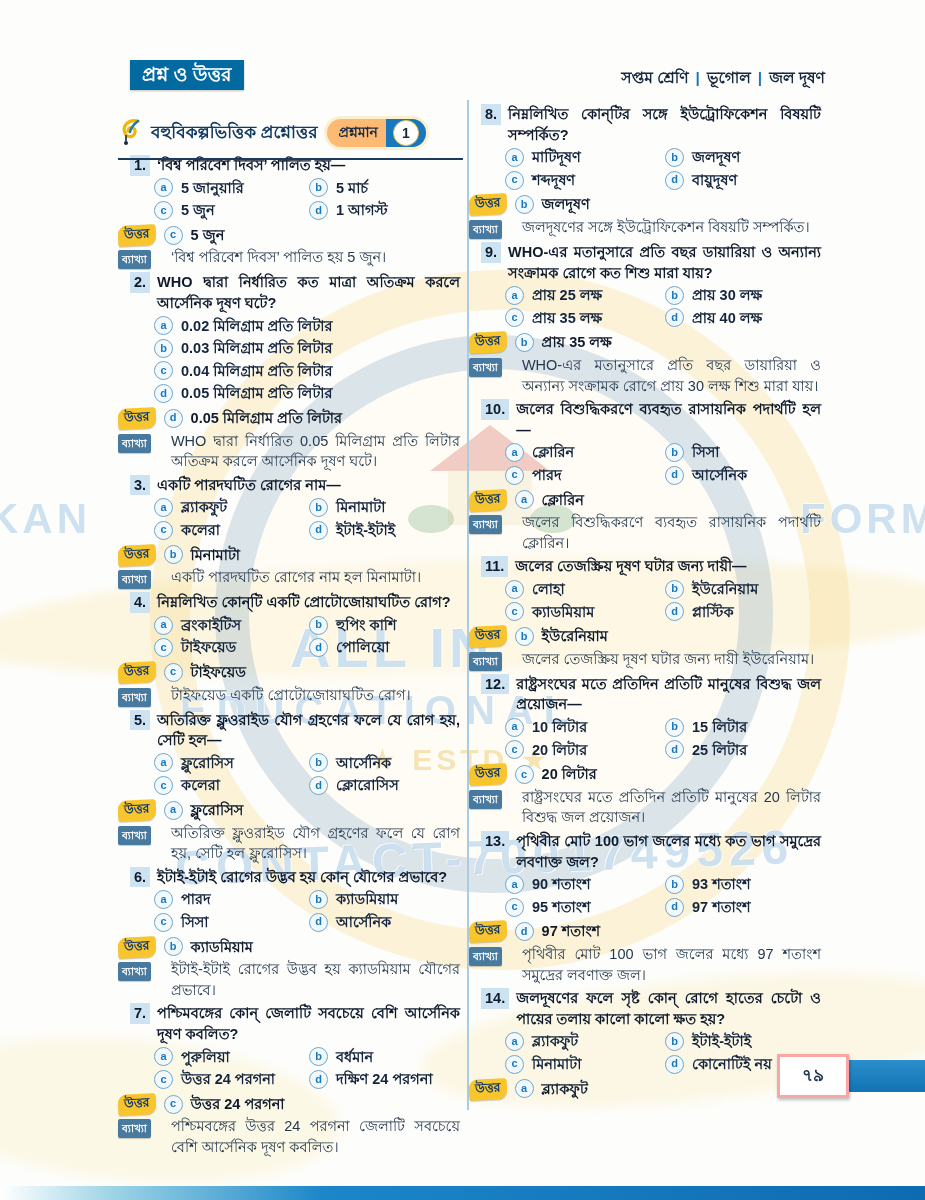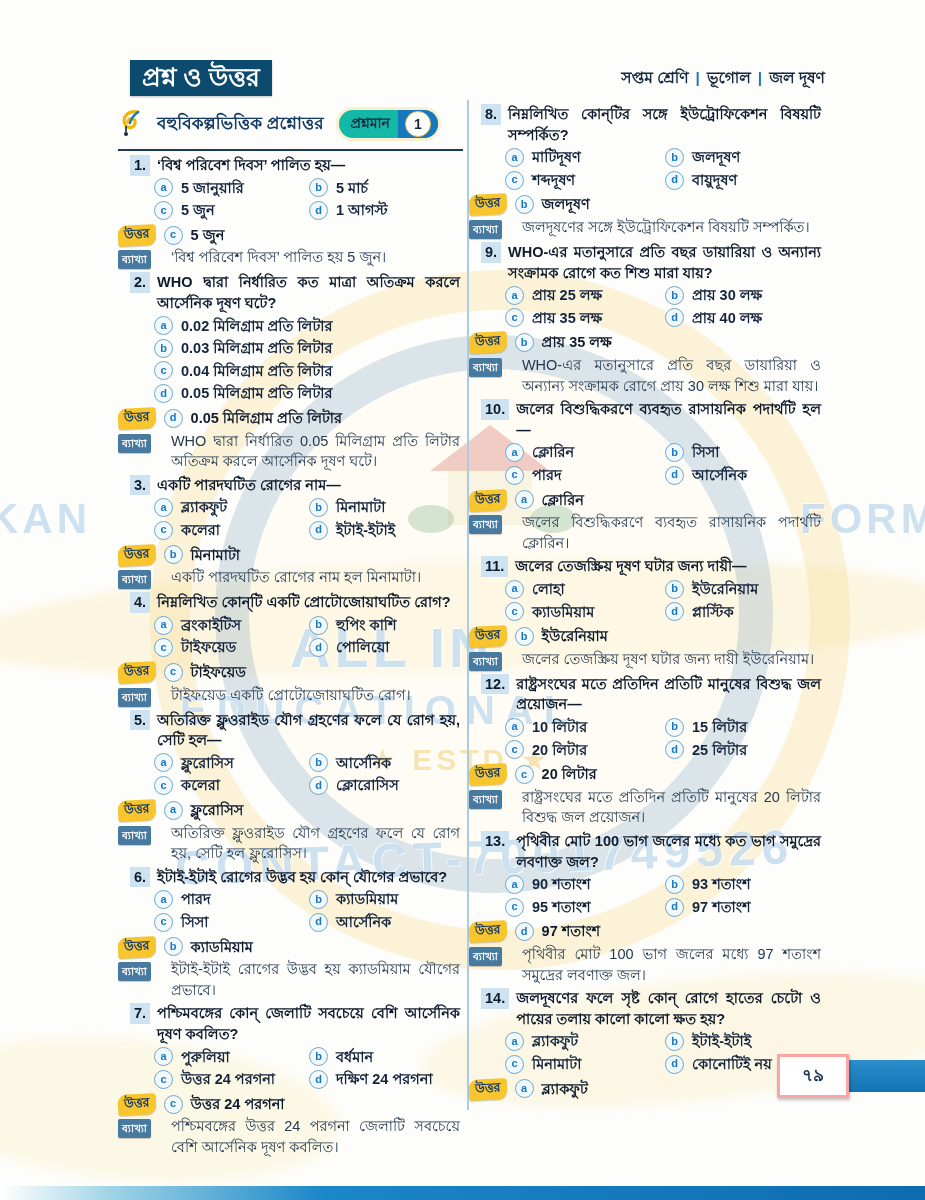--- a/index.html
+++ b/index.html
@@ -34,30 +34,30 @@
     letter-spacing:4px;white-space:nowrap;}
   .wm-t1{left:290px;top:615px;font-size:56px;}
   .wm-t2{left:180px;top:688px;font-size:40px;letter-spacing:10px;}
   .wm-t3{left:330px;top:742px;font-size:30px;color:rgba(235,195,90,0.45);margin-left:39px;}
   .wm-t4{left:175px;top:830px;font-size:48px;letter-spacing:6px;transform:rotate(-2deg);}
   .wm-t5{left:-12px;top:495px;font-size:42px;}
   .wm-t6{left:800px;top:495px;font-size:42px;}
 
   
   .top-header{position:absolute;left:130px;right:100px;top:60px;display:flex;justify-content:space-between;align-items:flex-start;z-index:3;}
-  .title-box{background:#0c4a6e;color:#fff;font-weight:bold;font-size:25px;padding:5px 12px 6px;line-height:1;box-shadow:0 1px 2px rgba(0,0,0,0.25);}
+  .title-box{background:#0369a1;color:#fff;font-weight:bold;font-size:19px;padding:5px 12px 6px;line-height:1;box-shadow:0 1px 2px rgba(0,0,0,0.25);}
   .crumbs{font-size:15.5px;font-weight:bold;color:#16283f;padding-top:6px;margin-left:37px;}
   .crumbs .sep{color:#1878be;padding:0 7px;font-weight:bold;}
 
   
-  .section-head{position:absolute;left:118px;top:109px;width:345px;display:flex;align-items:center;gap:13px;
+  .section-head{position:absolute;left:118px;top:118px;width:345px;display:flex;align-items:center;gap:7px;
     border-bottom:2px solid #1d3a5f;padding-bottom:10px;z-index:3;}
   .pen-icon{width:26px;height:30px;flex-shrink:0;display:inline-block;}
   .section-title{font-size:17px;font-weight:bold;color:#123a63;white-space:nowrap;}
-  .marks-pill{display:inline-flex;align-items:center;background:#14b8a6;border-radius:16px;
+  .marks-pill{display:inline-flex;align-items:center;background:#fdba74;border-radius:16px;
     box-shadow:0 0 0 3px #faf0cf;height:28px;padding-left:12px;margin-left:2px;}
   .marks-label{font-size:14px;font-weight:bold;color:#16283f;padding-right:8px;}
   .marks-circle-wrap{background:#1878be;height:28px;width:40px;border-radius:0 16px 16px 0;display:flex;align-items:center;justify-content:center;}
   .marks-circle{width:24px;height:24px;border-radius:50%;background:#fff;color:#16283f;font-weight:bold;font-size:14px;
     display:flex;align-items:center;justify-content:center;border:1.5px solid #e8c34a;}
 
   
   .divider{position:absolute;left:467px;top:100px;height:1010px;width:1.5px;background:#a9cbe4;z-index:1;}
   .col{position:absolute;z-index:2;font-size:14.5px;line-height:1.42;}
   .col-left{left:130px;top:155px;width:330px;}

